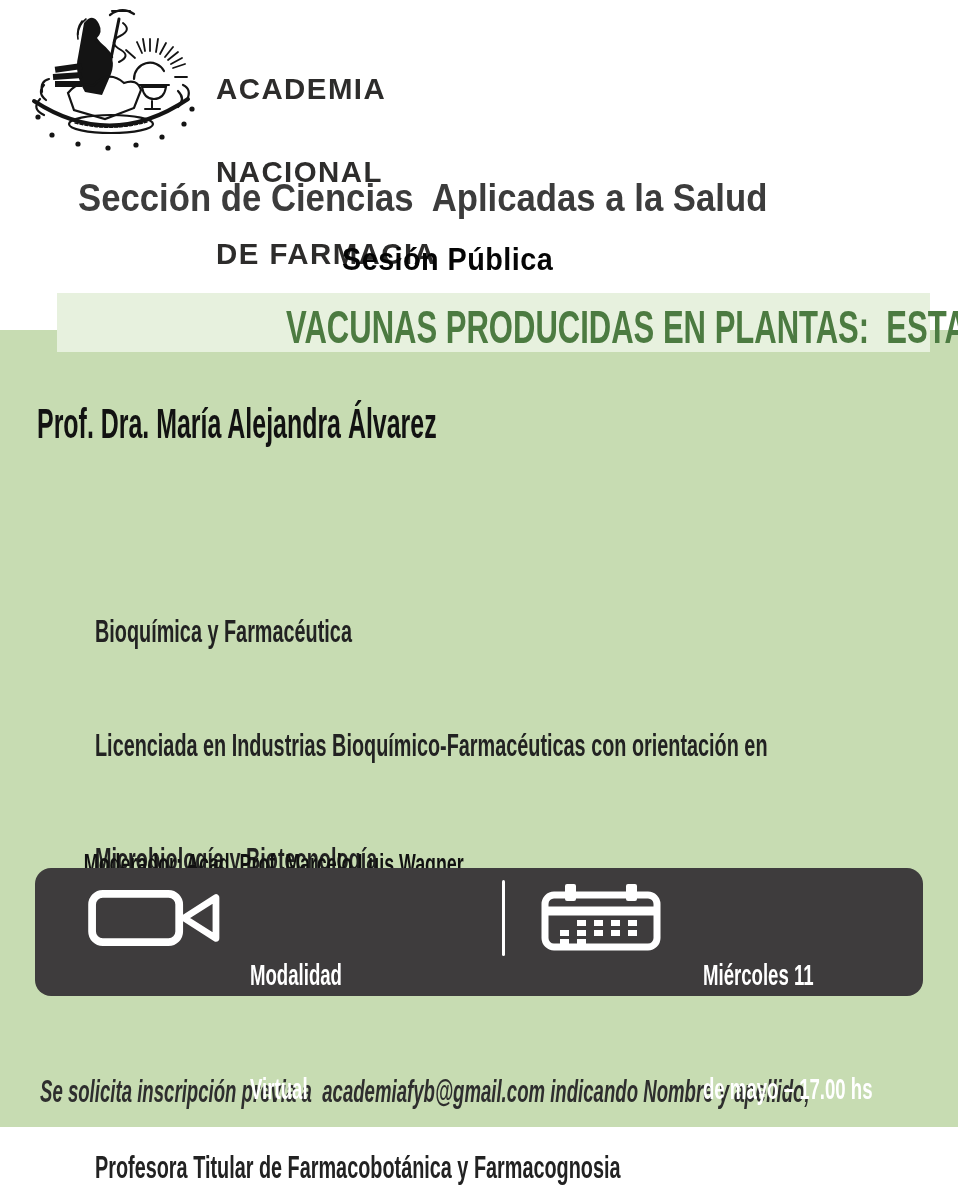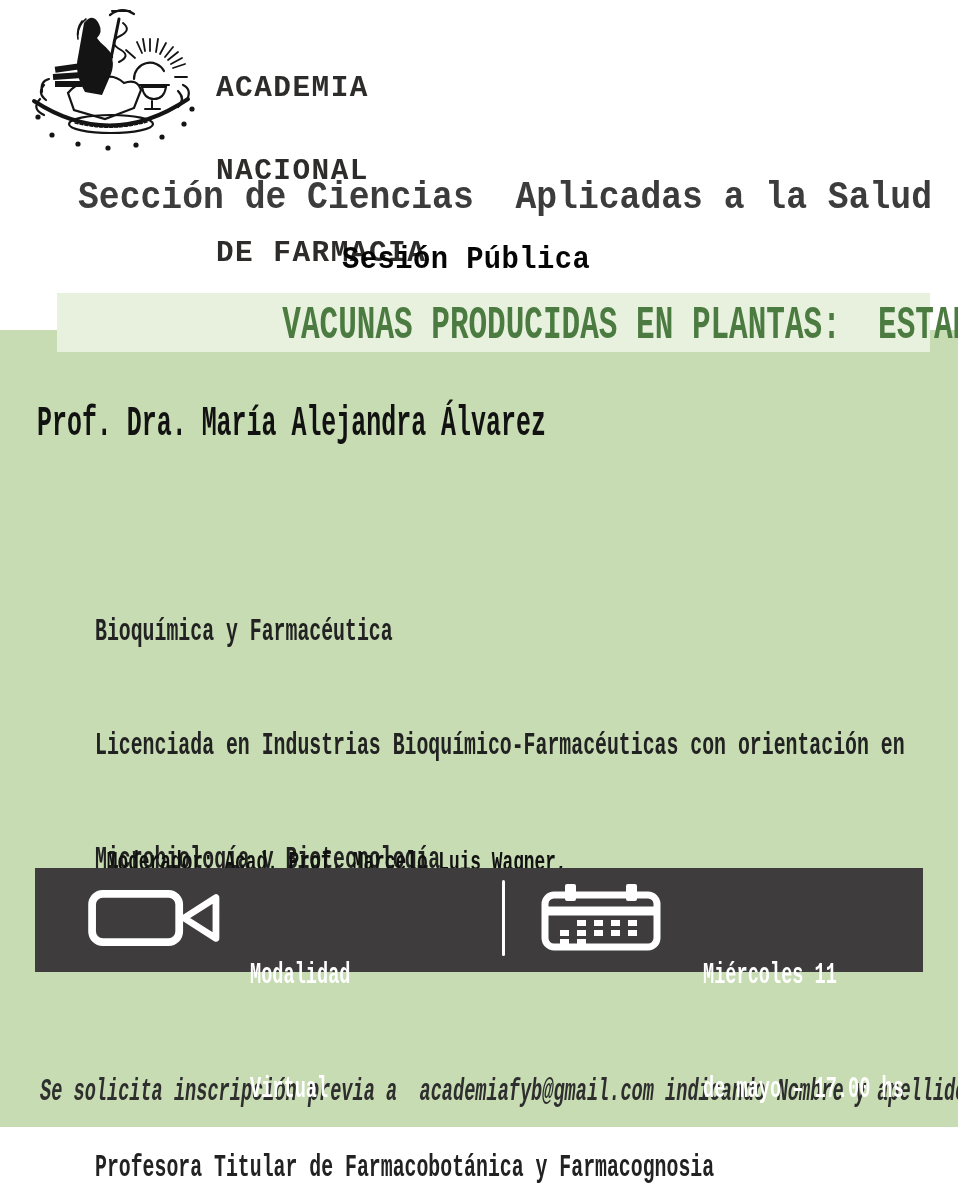--- a/index.html
+++ b/index.html
@@ -1,18 +1,18 @@
 <!DOCTYPE html>
 <html><head>
 <meta charset="utf-8">
 <style>
   html,body { margin:0; padding:0; background:#ffffff; }
   .page {
     position:relative; width:958px; height:1189px; overflow:hidden;
-    background:#ffffff; font-family:Liberation Mono, monospace;
+    background:#ffffff; font-family:Liberation Sans, sans-serif;
   }
   .abs { position:absolute; white-space:pre; }
 
   
   .emblem { position:absolute; left:22px; top:6px; width:178px; height:152px; }
   .logo-text {
     position:absolute; left:216px; top:20px; color:#2d2c2b;
     font-size:30px; font-weight:700; letter-spacing:1.5px; line-height:27.5px;
     transform:scaleX(.98); transform-origin:0 0; white-space:pre;
   }
@@ -44,22 +44,22 @@
   .credentials .para + .para { margin-top:42px; }
 
   .moderator {
     left:64px; top:818px; font-size:27px; font-weight:bold; color:#111111;
     transform:scaleX(.66); transform-origin:0 0;
   }
   .moderator .mod-big { font-size:35px; }
 
   
   .event-bar {
-    position:absolute; left:35px; top:868px; width:888px; height:104px;
-    background:#3e3c3d; border-radius:0; z-index:3;
+    position:absolute; left:35px; top:868px; width:888px; height:128px;
+    background:#3e3c3d; border-radius:16px; z-index:3;
   }
   .cam-icon  { position:absolute; left:50px;  top:20px; width:140px; height:60px; }
   .cal-icon  { position:absolute; left:506px; top:15px; width:120px; height:68px; }
   .bar-text  {
     position:absolute; top:12px; color:#ffffff; font-size:30px; font-weight:bold;
     line-height:38px; transform:scaleX(.62); transform-origin:0 0; white-space:pre;
   }
   .modality-text { left:215px; }
   .date-text    { left:668px; }
   .bar-divider  { position:absolute; left:467px; top:12px; width:3px; height:76px; background:#ffffff; border-radius:2px; }

